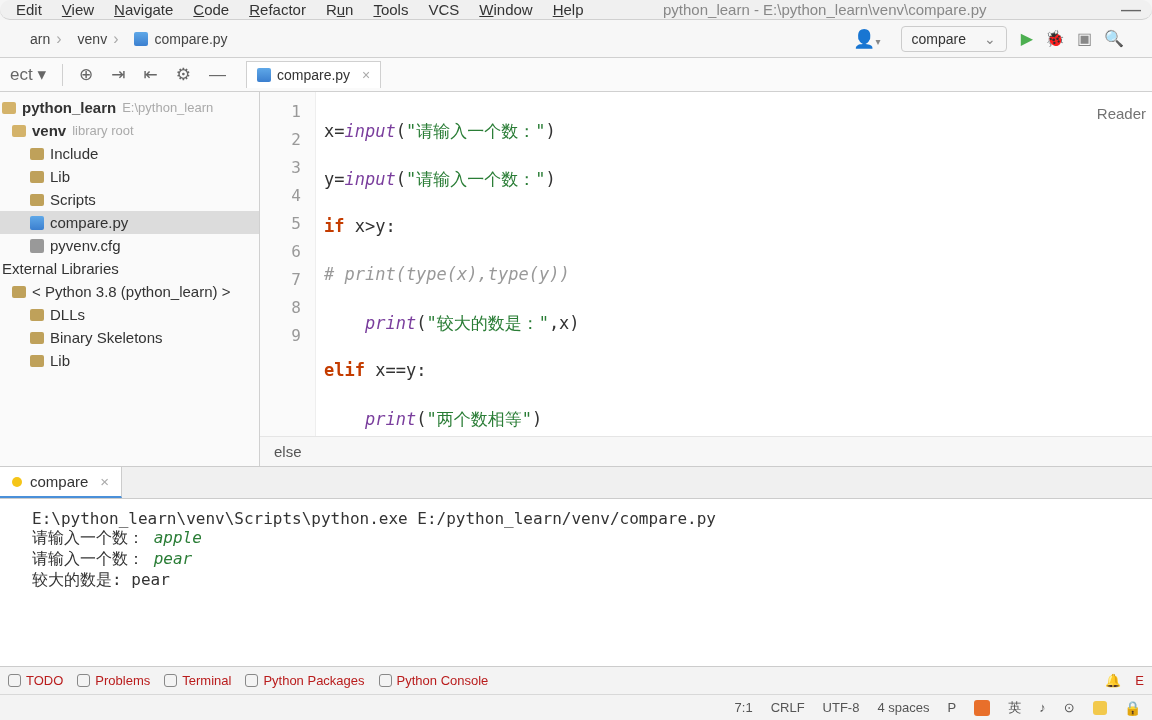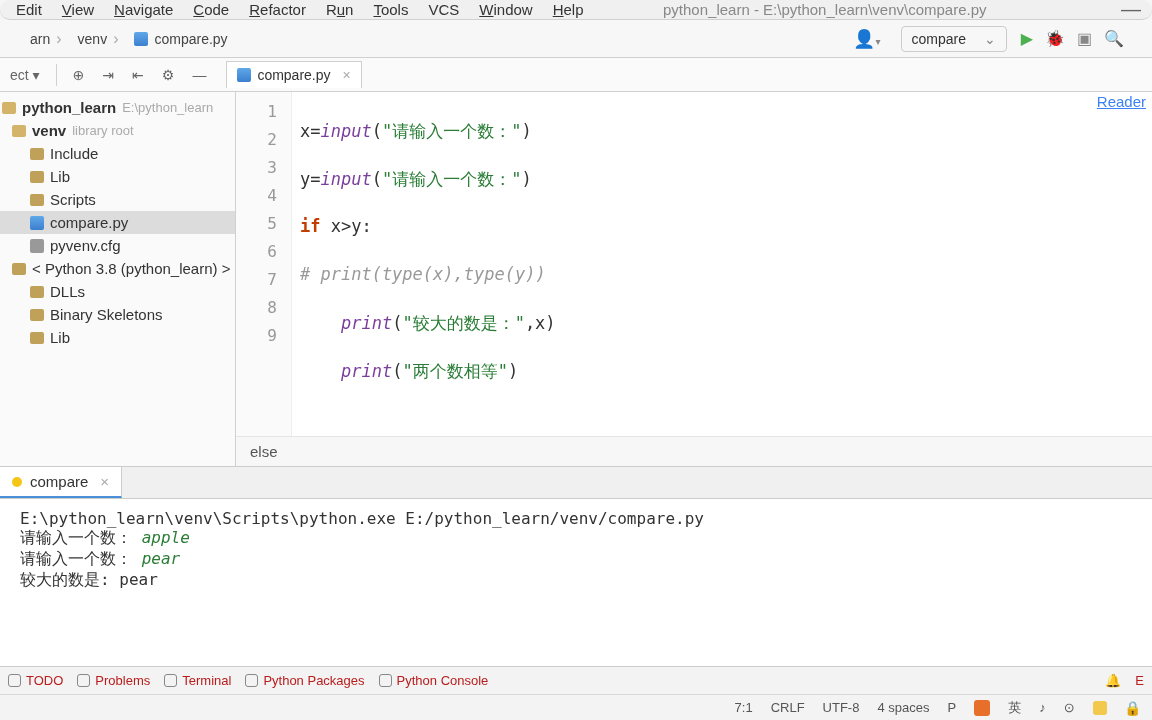--- a/index.html
+++ b/index.html
@@ -92,21 +92,21 @@
     align-items: center;
     background: #fafafa;
     border-bottom: 1px solid #d0d0d0;
     height: 34px;
     padding: 0 4px;
     gap: 6px;
   }
   .tool-strip .ts-btn {
     padding: 4px 6px;
     color: #666;
-    font-size: 14px;
+    font-size: 17px;
   }
   .tool-strip .divider {
     width: 1px; height: 22px; background: #d0d0d0; margin: 0 4px;
   }
   .tool-strip .tab-file {
     display: flex;
     align-items: center;
     background: #fff;
     border: 1px solid #d0d0d0;
     border-bottom: none;
@@ -115,21 +115,21 @@
     margin-left: 8px;
   }
   .tool-strip .tab-file .close { margin-left: 12px; color: #aaa; }
 
   .main-area {
     display: flex;
     flex: 1;
     min-height: 0;
   }
   .sidebar {
-    width: 236px;
+    width: 260px;
     background: #fafafa;
     border-right: 1px solid #d0d0d0;
     overflow: hidden;
     display: flex;
     flex-direction: column;
   }
   .tree {
     font-size: 15px;
     padding-top: 4px;
   }
@@ -195,24 +195,23 @@
     font-size: 17px;
     white-space: pre;
   }
   .code .line { height: 28px; padding-top: 2px; }
   .kw { color: #c43c00; font-weight: 600; }
   .fn { color: #7a3e9d; font-style: italic; }
   .str { color: #2a7d36; }
   .cm { color: #999; font-style: italic; }
   .reader-lbl {
     position: absolute;
-    top: 1px; right: 6px;
-    color: #3b82f6;
-    font-size: 15px;
-    text-decoration: underline;
+    top: 13px; right: 6px;
+    color: #737373;
+    font-size: 15px;
   }
   .breadcrumb-path {
     background: #f7f7f7;
     border-top: 1px solid #e5e5e5;
     padding: 6px 14px;
     font-size: 15px;
     color: #555;
   }
 
   .run-tool {
@@ -236,21 +235,21 @@
     padding: 6px 12px;
     font-size: 15px;
   }
   .run-tab .rt .bullet {
     width: 10px; height: 10px; border-radius: 50%;
     background: #f5c518; margin-right: 8px;
   }
   .run-tab .rt .close { margin-left: 12px; color: #aaa; }
   .console {
     flex: 1;
-    padding: 10px 20px;
+    padding: 10px 32px;
     font-family: "Consolas", monospace;
     font-size: 16px;
     overflow: hidden;
   }
   .console .cmd { color: #333; }
   .console .prompt { color: #333; }
   .console .inp { color: #2a7d36; font-style: italic; }
 
   .bottom-bar {
     display: flex;
@@ -375,20 +374,23 @@
           <span class="folder-ico"></span>
           <span>Scripts</span>
         </div>
       <div class="tree-row indent2 selected">
           <span class="py-ico"></span>
           <span>compare.py</span>
         </div>
       <div class="tree-row indent2">
           <span class="cfg-ico"></span>
           <span>pyvenv.cfg</span>
+        </div>
+      <div class="tree-row indent0">
+          <span>External Libraries</span>
         </div>
       <div class="tree-row indent1">
           <span class="folder-ico"></span>
           <span>&lt; Python 3.8 (python_learn) &gt;</span>
         </div>
       <div class="tree-row indent2">
           <span class="folder-ico"></span>
           <span>DLLs</span>
         </div>
       <div class="tree-row indent2">
@@ -415,20 +417,21 @@
         <div>7</div>
         <div>8</div>
         <div>9</div>
       </div>
       <div class="code">
 <div class="line"><span>x=</span><span class="fn">input</span><span>(</span><span class="str">"请输入一个数："</span><span>)</span></div>
 <div class="line"><span>y=</span><span class="fn">input</span><span>(</span><span class="str">"请输入一个数："</span><span>)</span></div>
 <div class="line"><span class="kw">if</span><span> x&gt;y:</span></div>
 <div class="line"><span class="cm"># print(type(x),type(y))</span></div>
 <div class="line"><span>    </span><span class="fn">print</span><span>(</span><span class="str">"较大的数是："</span><span>,x)</span></div>
+<div class="line"><span class="kw">elif</span><span> x==y:</span></div>
 <div class="line"><span>    </span><span class="fn">print</span><span>(</span><span class="str">"两个数相等"</span><span>)</span></div>
 
 
       </div>
     </div>
     <div class="breadcrumb-path">else</div>
   </div>
 </div>
 
 <div class="run-tool">

